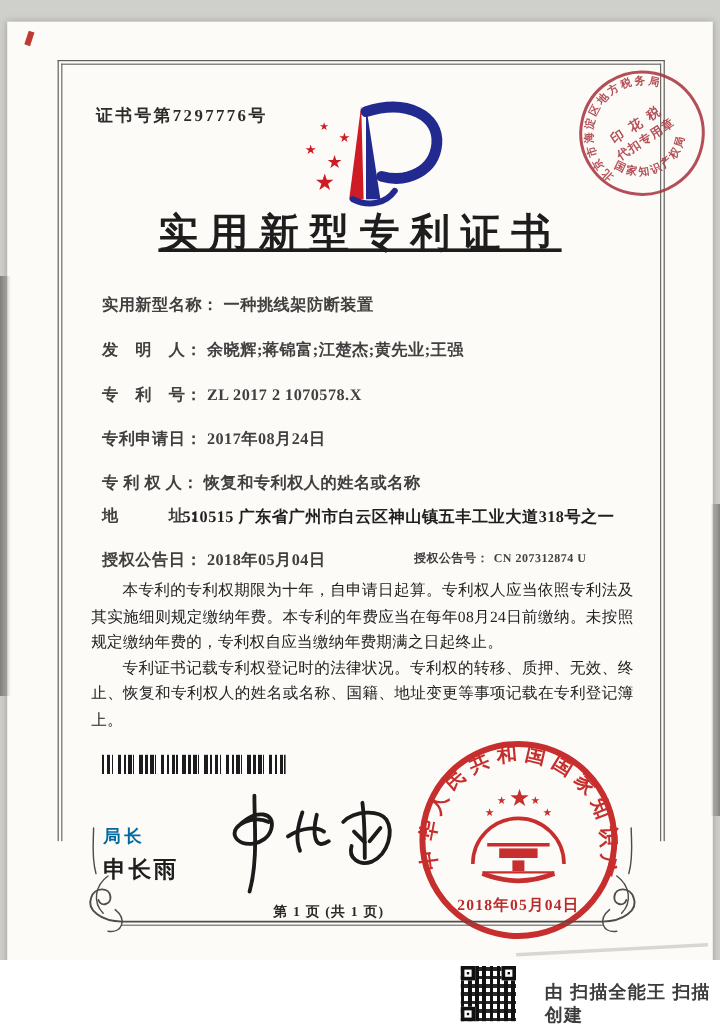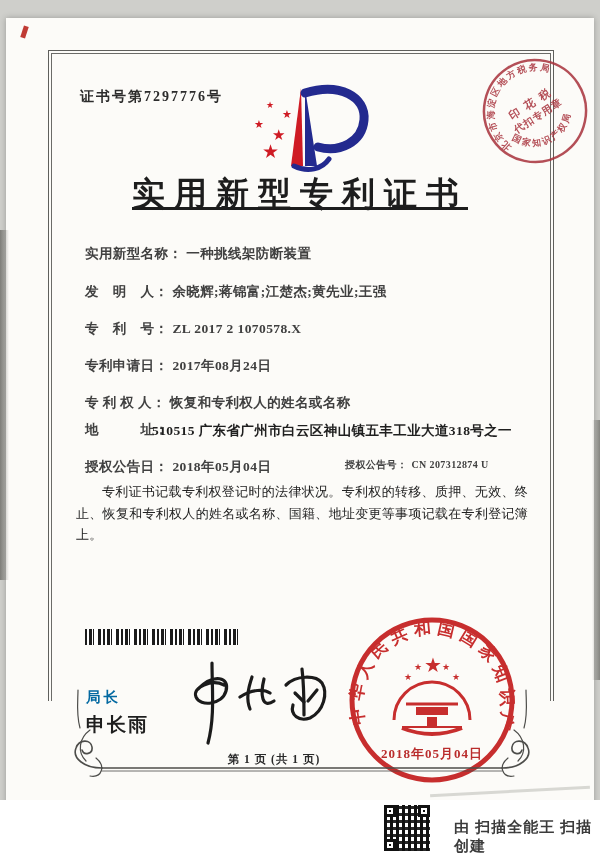--- a/index.html
+++ b/index.html
@@ -113,20 +113,21 @@
 </div>
 <div class="addr-val">510515 广东省广州市白云区神山镇五丰工业大道318号之一</div>
 <div class="frow" style="top:458px">
   <span class="lbl">授权公告日：</span><span>2018年05月04日</span>
 </div>
 <div class="frow" style="left:345px;top:458px;font-size:10px">
   <span class="lbl">授权公告号：</span><span>CN 207312874 U</span>
 </div>
 
 <div class="paras">
+  <p>本专利的专利权期限为十年，自申请日起算。专利权人应当依照专利法及其实施细则规定缴纳年费。本专利的年费应当在每年08月24日前缴纳。未按照规定缴纳年费的，专利权自应当缴纳年费期满之日起终止。</p>
   <p>专利证书记载专利权登记时的法律状况。专利权的转移、质押、无效、终止、恢复和专利权人的姓名或名称、国籍、地址变更等事项记载在专利登记簿上。</p>
 </div>
 
 <div class="barcode"></div>
 
 <div class="officer-title">局长</div>
 <div class="officer-name">申长雨</div>
 
 <svg class="signature" width="170" height="95" viewBox="0 0 170 95">
   <g stroke="#1b1b1b" stroke-width="3.2" fill="none" stroke-linecap="round" stroke-linejoin="round">

